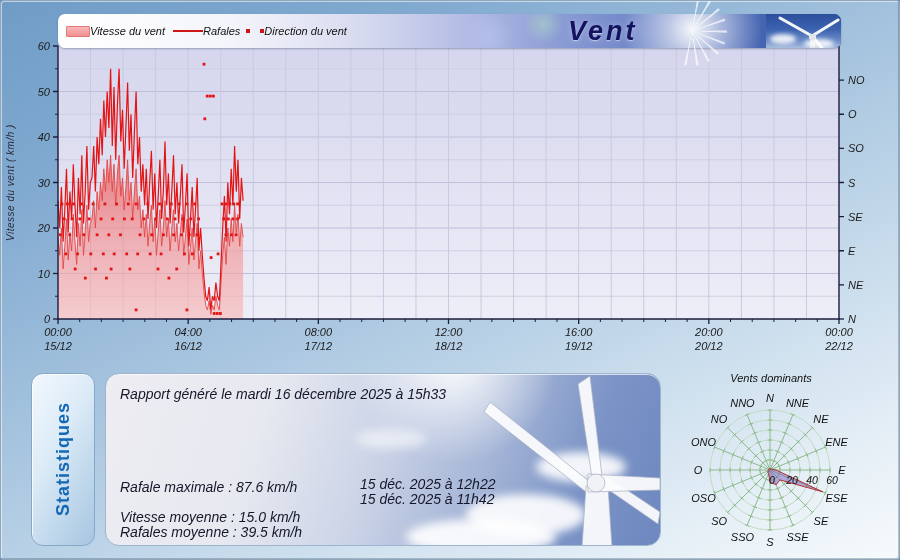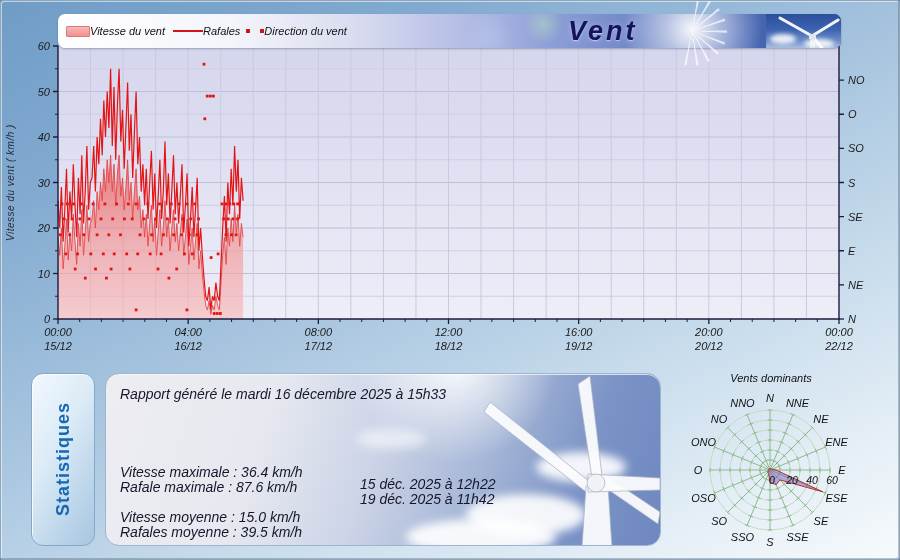--- a/index.html
+++ b/index.html
@@ -354,24 +354,23 @@
         <polygon points="142,104 128,10 140,2 152,102"></polygon>
         <polygon points="140,108 40,28 34,38 136,118"></polygon>
         <polygon points="150,110 208,150 210,138 156,102"></polygon>
         <polygon points="136,112 158,112 162,173 132,173"></polygon>
         <polygon points="138,100 210,104 210,116 138,118"></polygon>
         <circle cx="146" cy="109" r="9" fill="rgba(240,242,246,0.98)"></circle>
       </g>
     </svg>
     <div class="stats-text">
       <div class="s-line" style="top:12px;">Rapport généré le mardi 16 décembre 2025 à 15h33</div>
-      <div class="s-line" style="top:90px;">Vitesse maximale : 36.4 km/h</div>
       <div class="s-date" style="top:90px;">15 déc. 2025 à 12h22</div>
       <div class="s-line" style="top:105px;">Rafale maximale : 87.6 km/h</div>
-      <div class="s-date" style="top:105px;">19 déc. 2025 à 11h42</div>
+      <div class="s-date" style="top:105px;">15 déc. 2025 à 11h42</div>
       <div class="s-line" style="top:135px;">Vitesse moyenne : 15.0 km/h</div>
       <div class="s-line" style="top:150px;">Rafales moyenne : 39.5 km/h</div>
     </div>
   </div>
 
   <div class="rose-title">Vents dominants</div>
   <svg id="rose-svg" width="210" height="177">
       <circle cx="94" cy="86" r="10" fill="none" stroke="#c2dcc2" stroke-width="1"></circle>
       <circle cx="94" cy="86" r="20" fill="none" stroke="#c2dcc2" stroke-width="1"></circle>
       <circle cx="94" cy="86" r="30" fill="none" stroke="#c2dcc2" stroke-width="1"></circle>

